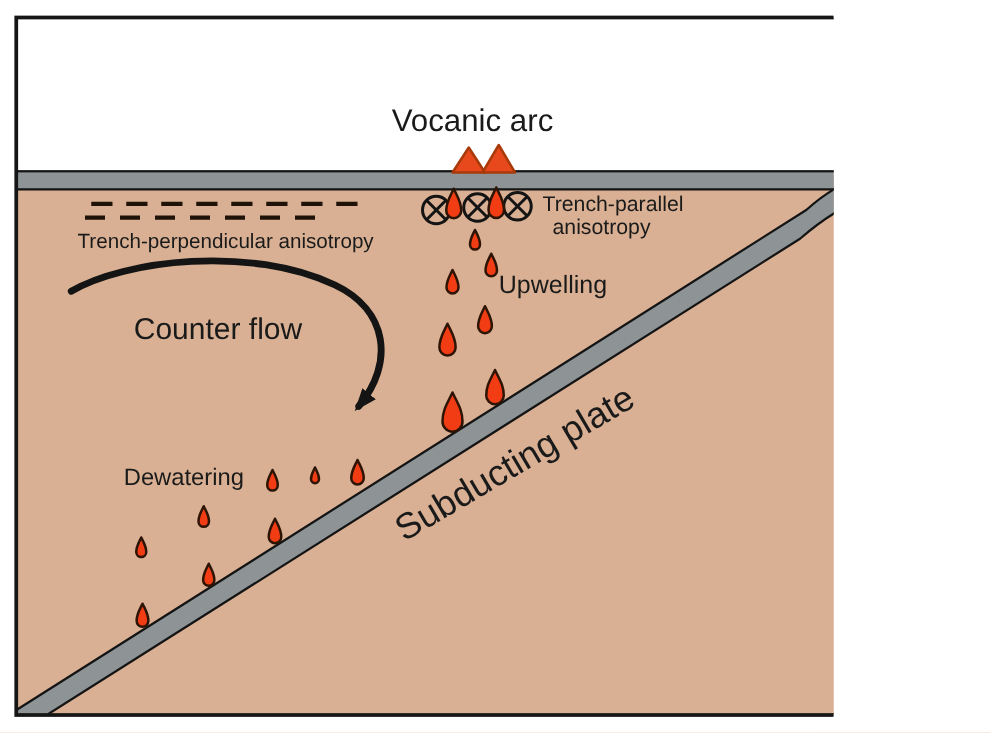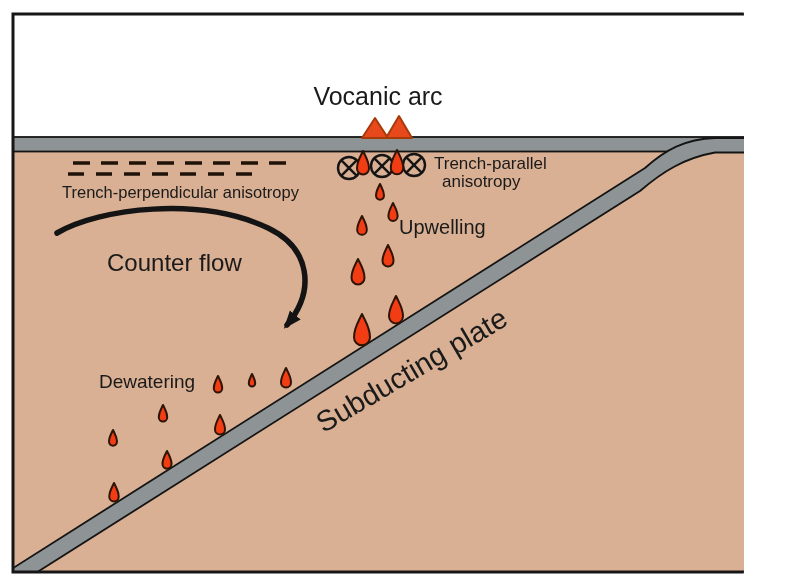--- a/index.html
+++ b/index.html
@@ -1,18 +1,18 @@
 <!DOCTYPE html>
 <html><head>
 <meta charset="utf-8">
 <style>
   html,body{margin:0;padding:0;background:#ffffff;}
   .page{
     position:relative;
-    width:744px;height:586px;
+    width:667px;height:586px;
     background:#ffffff;
     font-family:"Liberation Sans", sans-serif;
     overflow:hidden;
     border-radius:15px;
   }
   svg{position:absolute;left:0;top:0;}
   text{fill:#1a1a1a;}
 </style>
 </head>
 <body>

